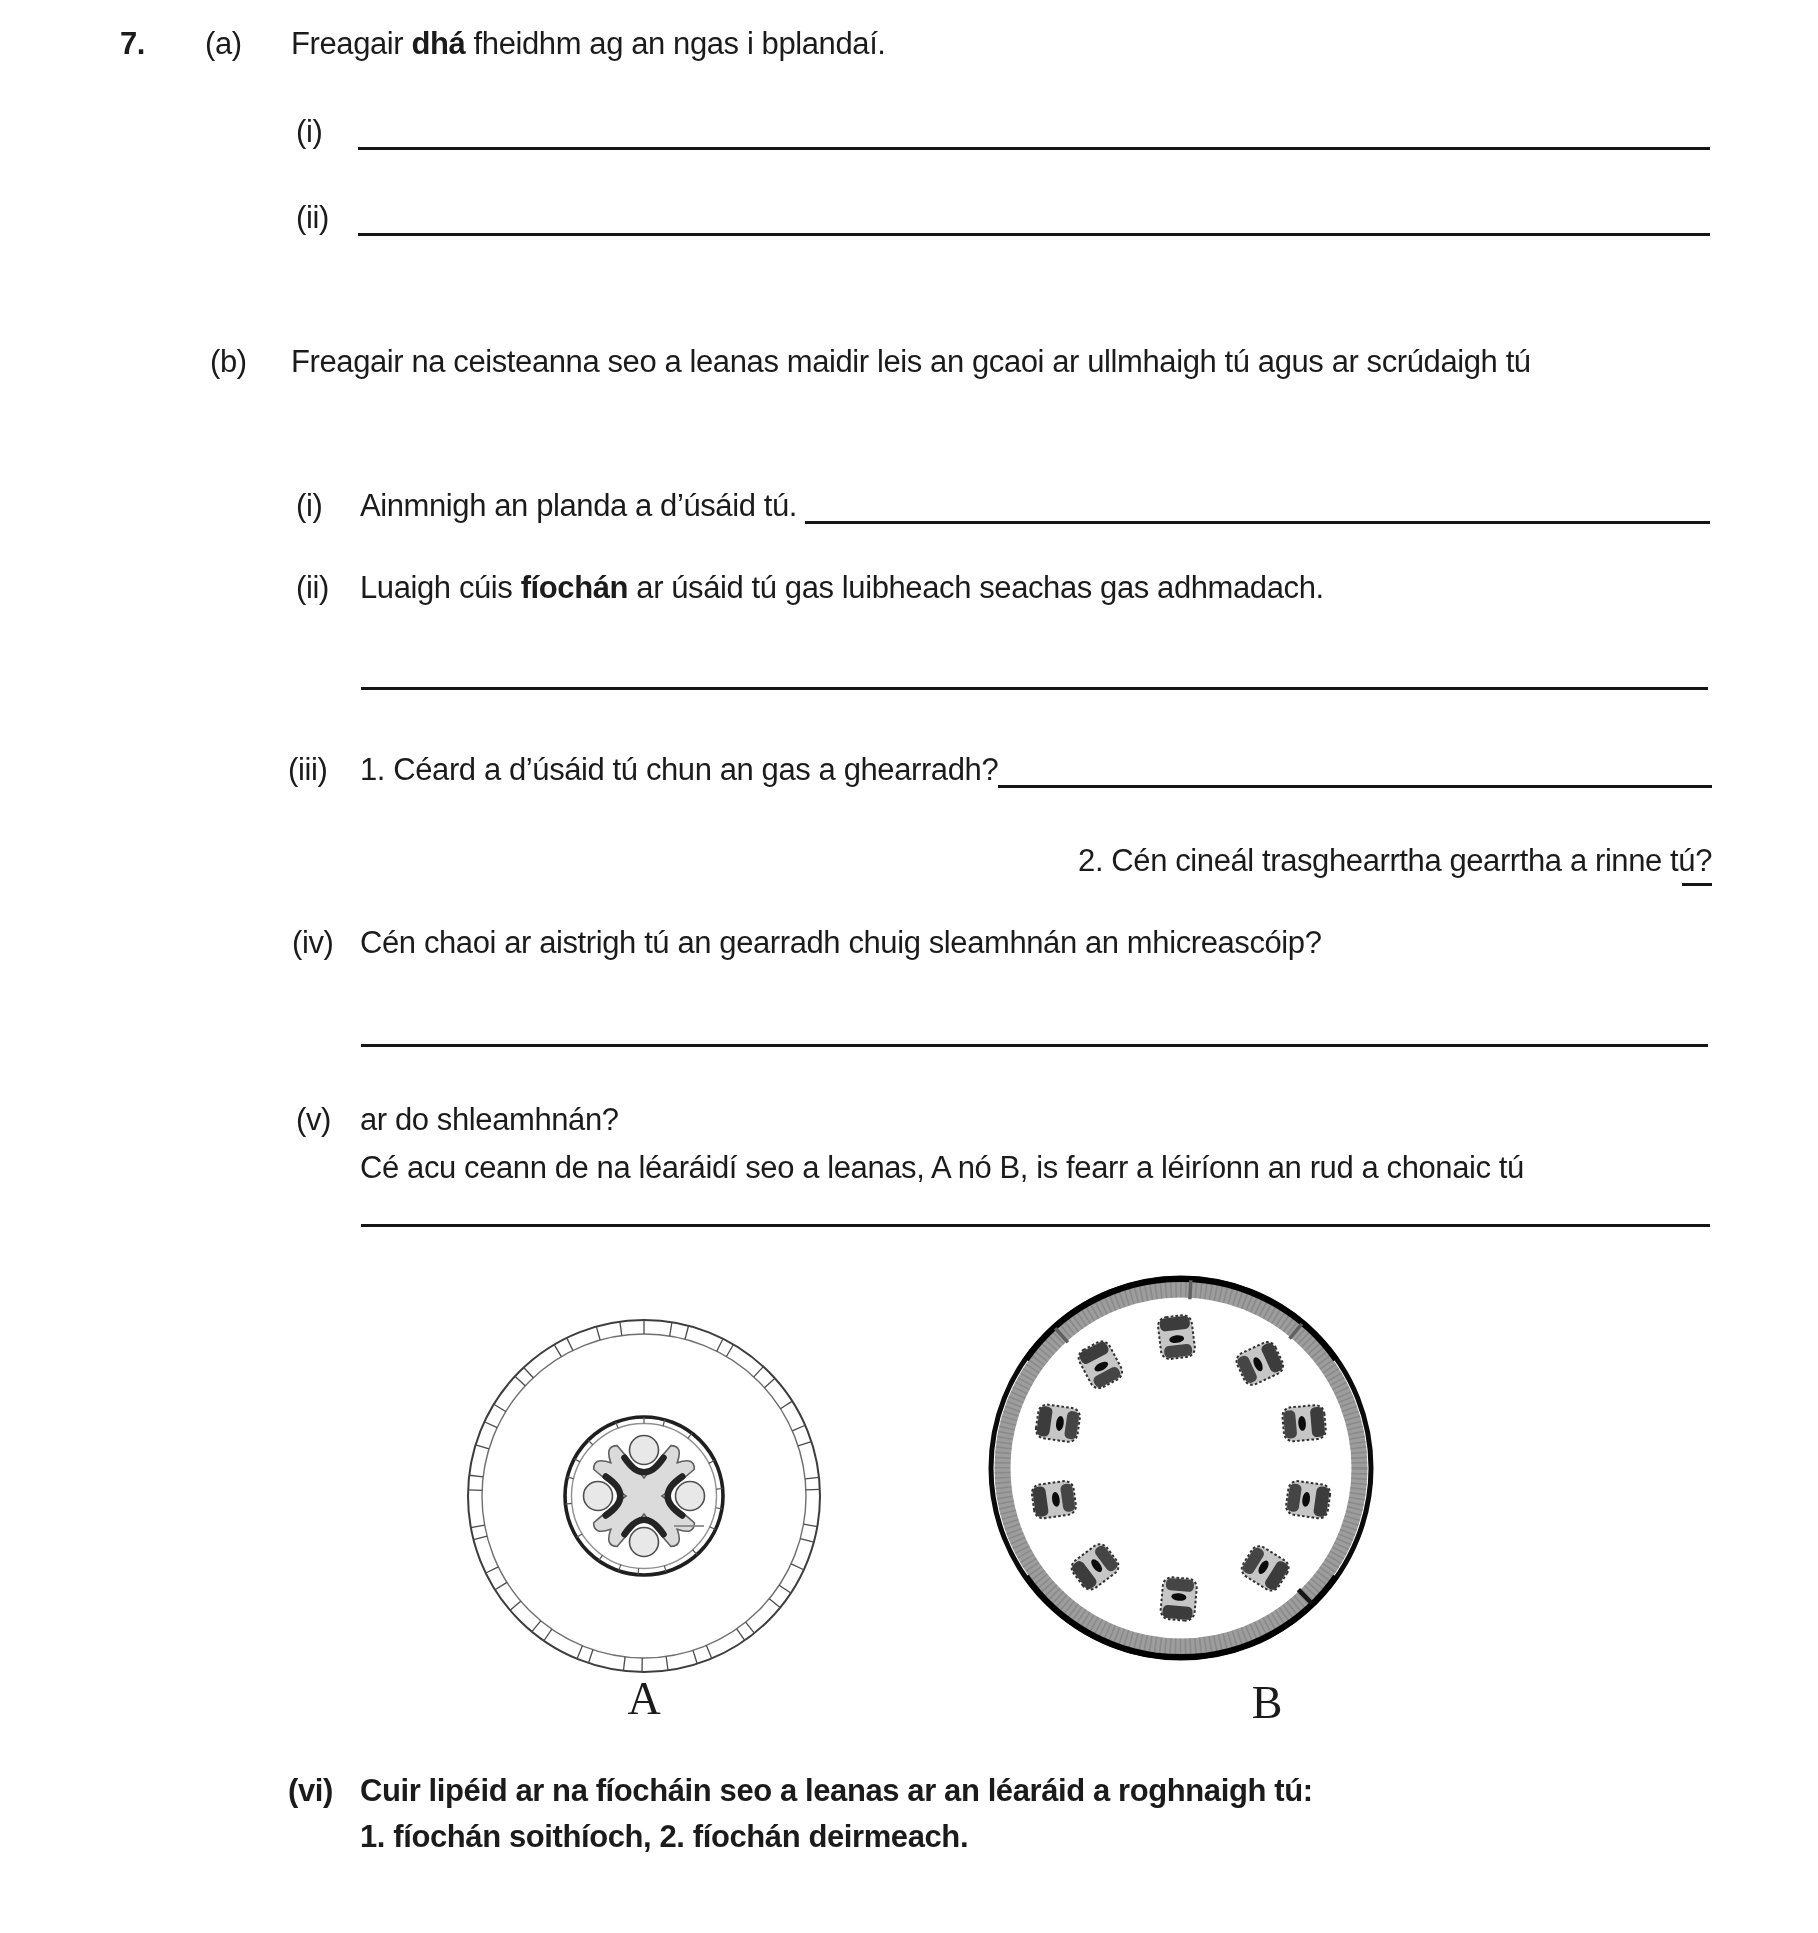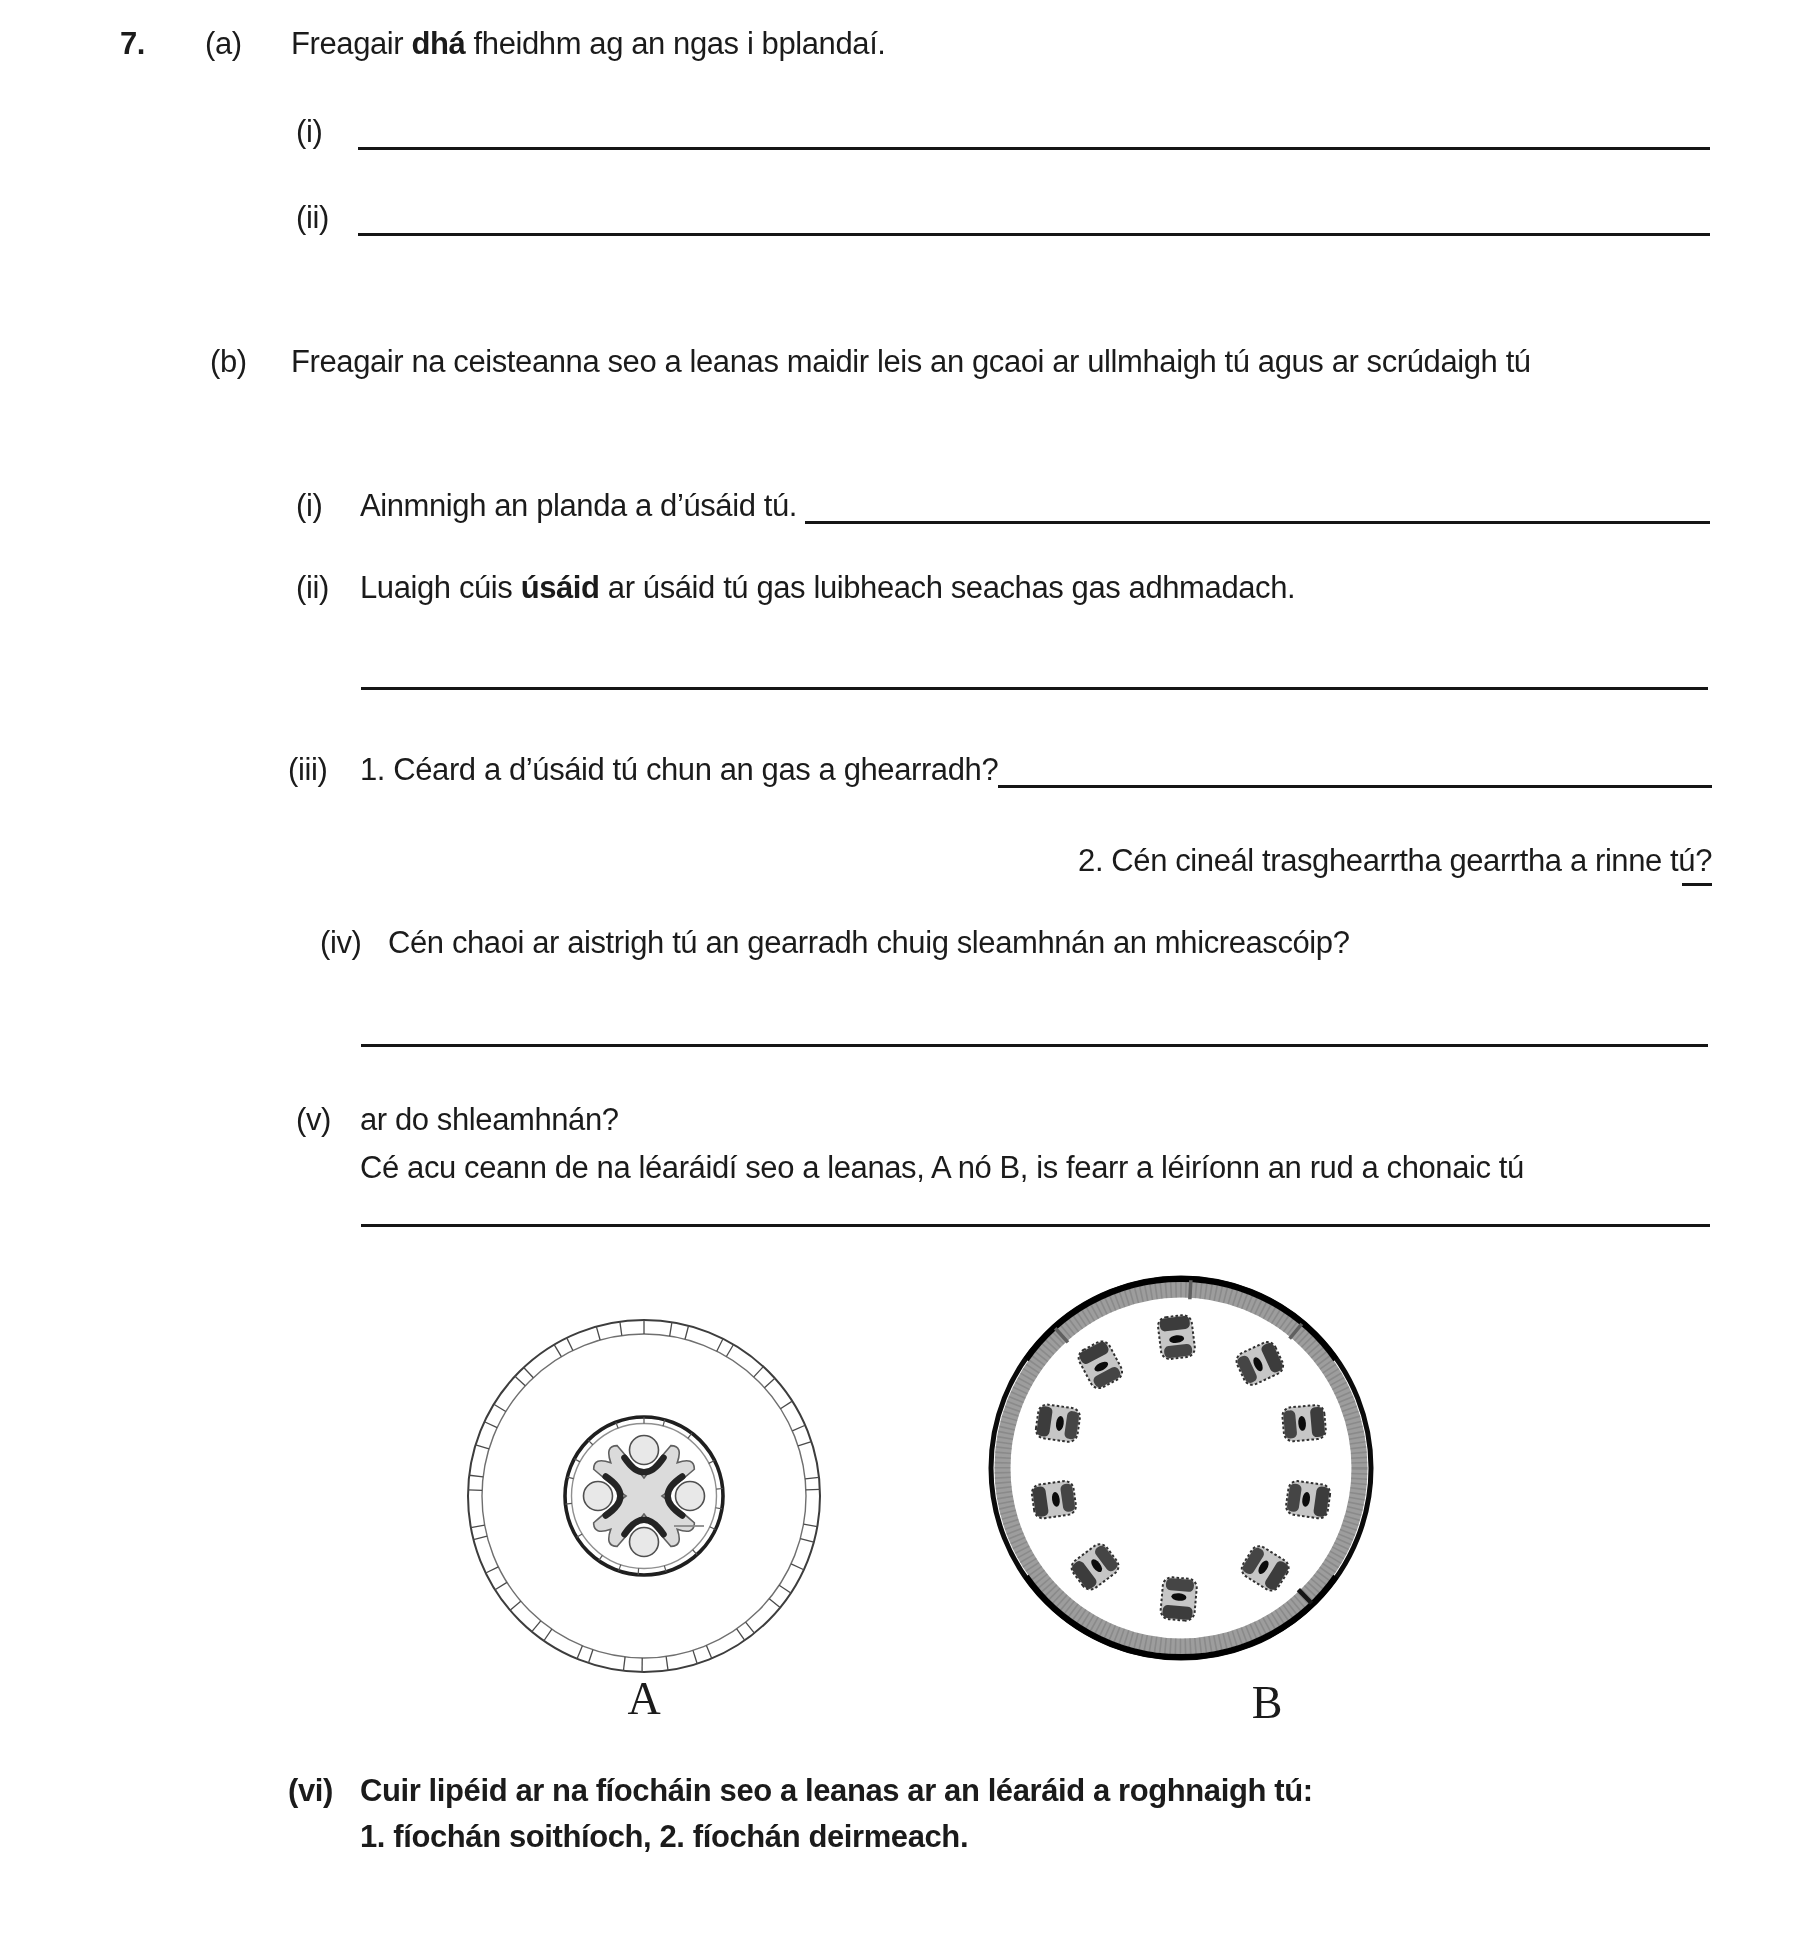--- a/index.html
+++ b/index.html
@@ -46,37 +46,37 @@
   </div>
 
   <div class="qrow" style="left:296px;top:484px;width:1414px;">
     <span class="rlabel" style="width:64px;">(i)</span>
     <span class="rtext">Ainmnigh an planda a d’úsáid tú.</span>
     <div class="fill-line" style="margin-left:8px;"></div>
   </div>
 
   <div class="qrow" style="left:296px;top:566px;width:1414px;">
     <span class="rlabel" style="width:64px;">(ii)</span>
-    <span class="rtext"><span>Luaigh cúis </span><b>úsáid</b><span> ar úsáid tú gas luibheach seachas gas adhmadach.</span></span>
+    <span class="rtext"><span>Luaigh cúis </span><b>fíochán</b><span> ar úsáid tú gas luibheach seachas gas adhmadach.</span></span>
   </div>
 
   <div class="answer-line" style="left:361px;top:687px;width:1347px;"></div>
 
   <div class="qrow" style="left:288px;top:748px;width:1424px;">
     <span class="rlabel" style="width:72px;">(iii)</span>
     <span class="rtext">1. Céard a d’úsáid tú chun an gas a ghearradh?</span>
     <div class="fill-line"></div>
   </div>
 
   <div class="qrow" style="left:360px;top:839px;width:1352px;flex-direction:column;">
     <span class="rtext">2. Cén cineál trasghearrtha gearrtha a rinne tú?</span>
     <div class="fill-line" style="margin-left:14px;"></div>
   </div>
 
-  <div class="qrow" style="left:292px;top:921px;width:1424px;margin-left:28px;">
+  <div class="qrow" style="left:292px;top:921px;width:1424px;">
     <span class="rlabel" style="width:68px;">(iv)</span>
     <span class="rtext">Cén chaoi ar aistrigh tú an gearradh chuig sleamhnán an mhicreascóip?</span>
   </div>
 
   <div class="answer-line" style="left:361px;top:1044px;width:1347px;"></div>
 
   <div class="row" style="left:296px;top:1096px;">
     <span class="rlabel lh48" style="width:64px;flex:0 0 auto;">(v)</span>
     <div class="para lh48">
       <span>ar do shleamhnán?</span>

